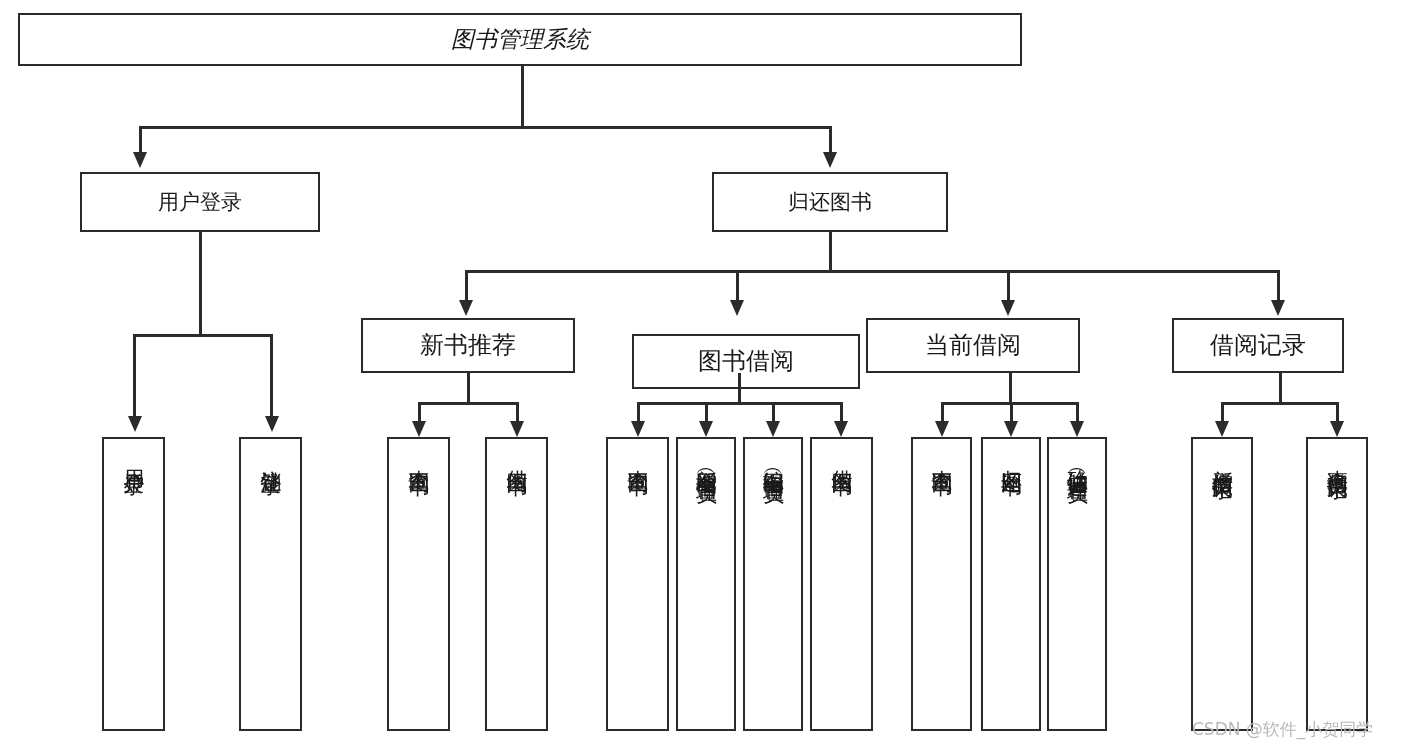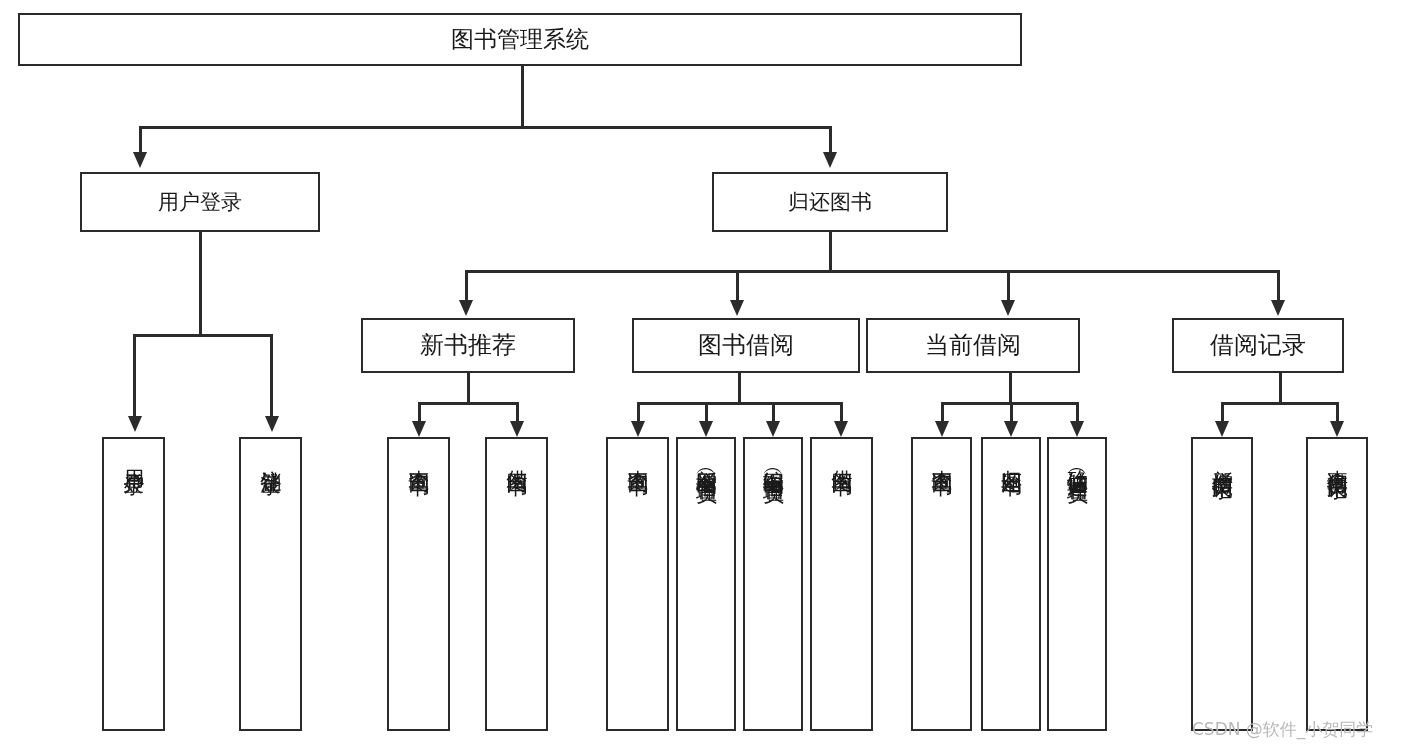--- a/index.html
+++ b/index.html
@@ -34,20 +34,21 @@
     display: block;
     text-align: center;
     line-height: 1.18;
     white-space: pre;
   }
 
   
   .node.root { }
   .node.root .label {
     font-size: 23px;
+    font-style: italic;
   }
 
   
   .node.tier2 .label { font-size: 21px; }
 
   
   .node.tier3 .label { font-size: 24px; }
 
   
   .node.leaf {
@@ -137,21 +138,21 @@
   <div class="vline" style="left:1007px; top:270px; height:32px;"></div>
   <div class="arrow" style="left:1001px; top:300px;"></div>
 
   <div class="vline" style="left:1277px; top:270px; height:32px;"></div>
   <div class="arrow" style="left:1271px; top:300px;"></div>
 
   <div class="node tier3" style="left:361px; top:318px; width:214px; height:55px;">
     <span class="label">新书推荐</span>
   </div>
 
-  <div class="node tier3" style="left:632px; top:318px; width:228px; height:55px;">
+  <div class="node tier3" style="left:632px; top:334px; width:228px; height:55px;">
     <span class="label">图书借阅</span>
   </div>
 
   <div class="node tier3" style="left:866px; top:318px; width:214px; height:55px;justify-content:center;">
     <span class="label">当前借阅</span>
   </div>
 
   <div class="node tier3" style="left:1172px; top:318px; width:172px; height:55px;">
     <span class="label">借阅记录</span>
   </div>

